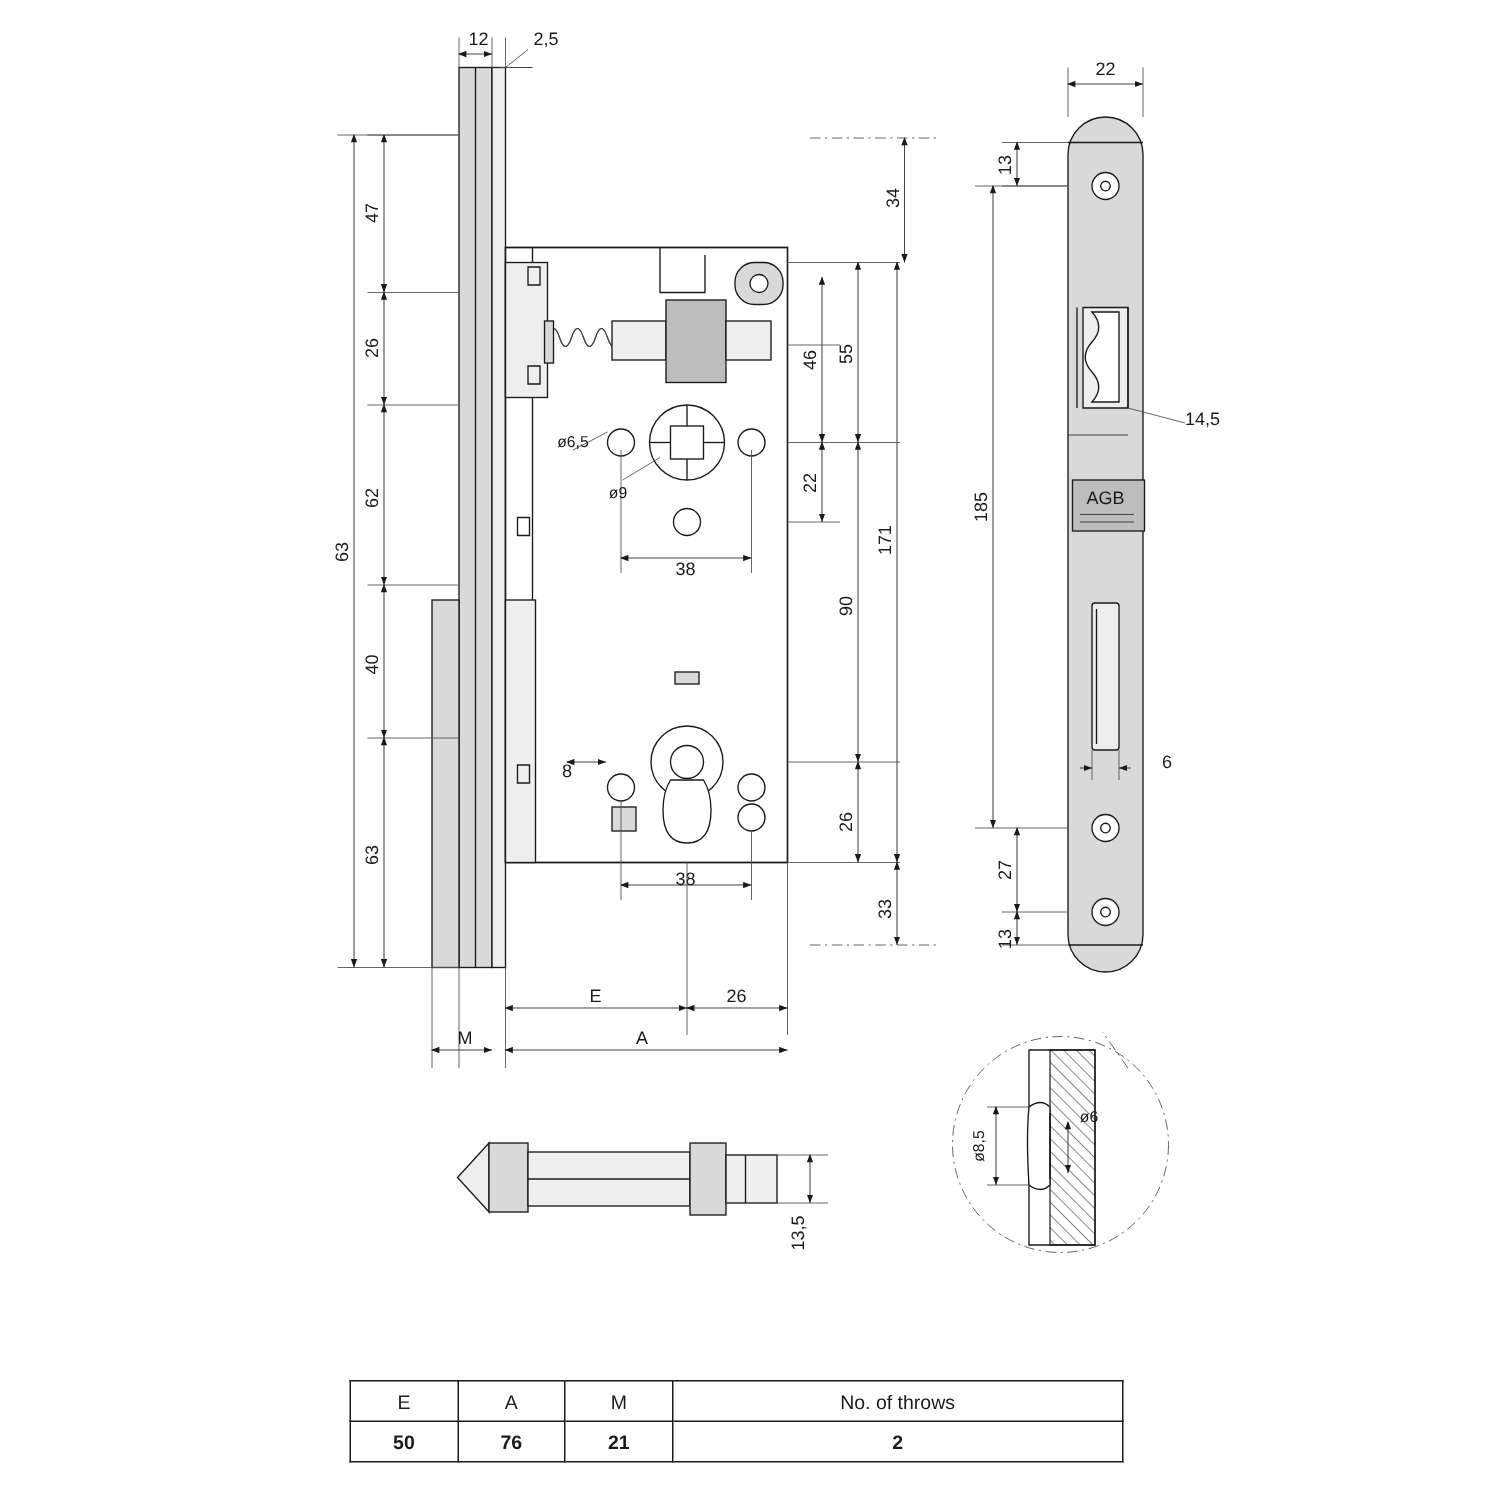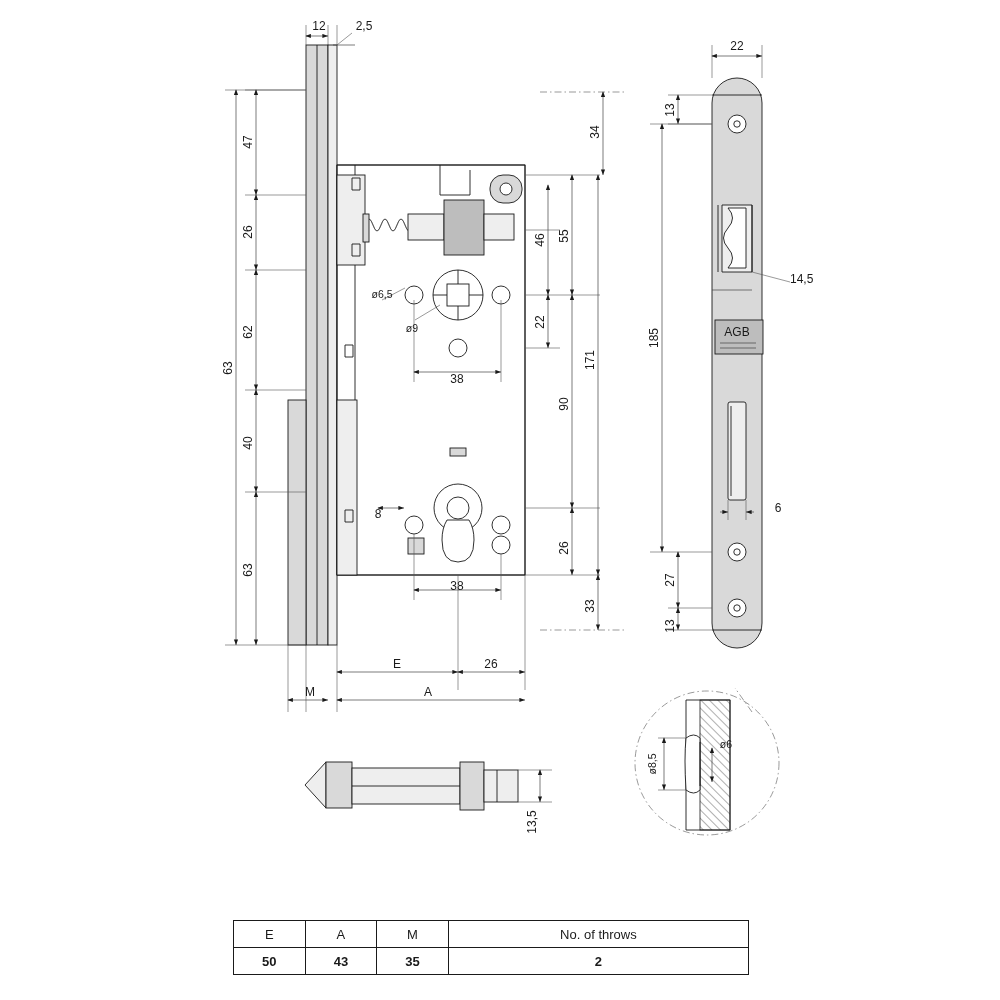--- a/index.html
+++ b/index.html
@@ -369,20 +369,20 @@
     <tr>
       <th>E</th>
       <th>A</th>
       <th>M</th>
       <th>No. of throws</th>
     </tr>
   </thead>
   <tbody>
     <tr>
       <td>50</td>
-      <td>43</td>
-      <td>35</td>
+      <td>76</td>
+      <td>21</td>
       <td>2</td>
     </tr>
   </tbody>
 </table>
 
 </div>
 
 </body></html>

